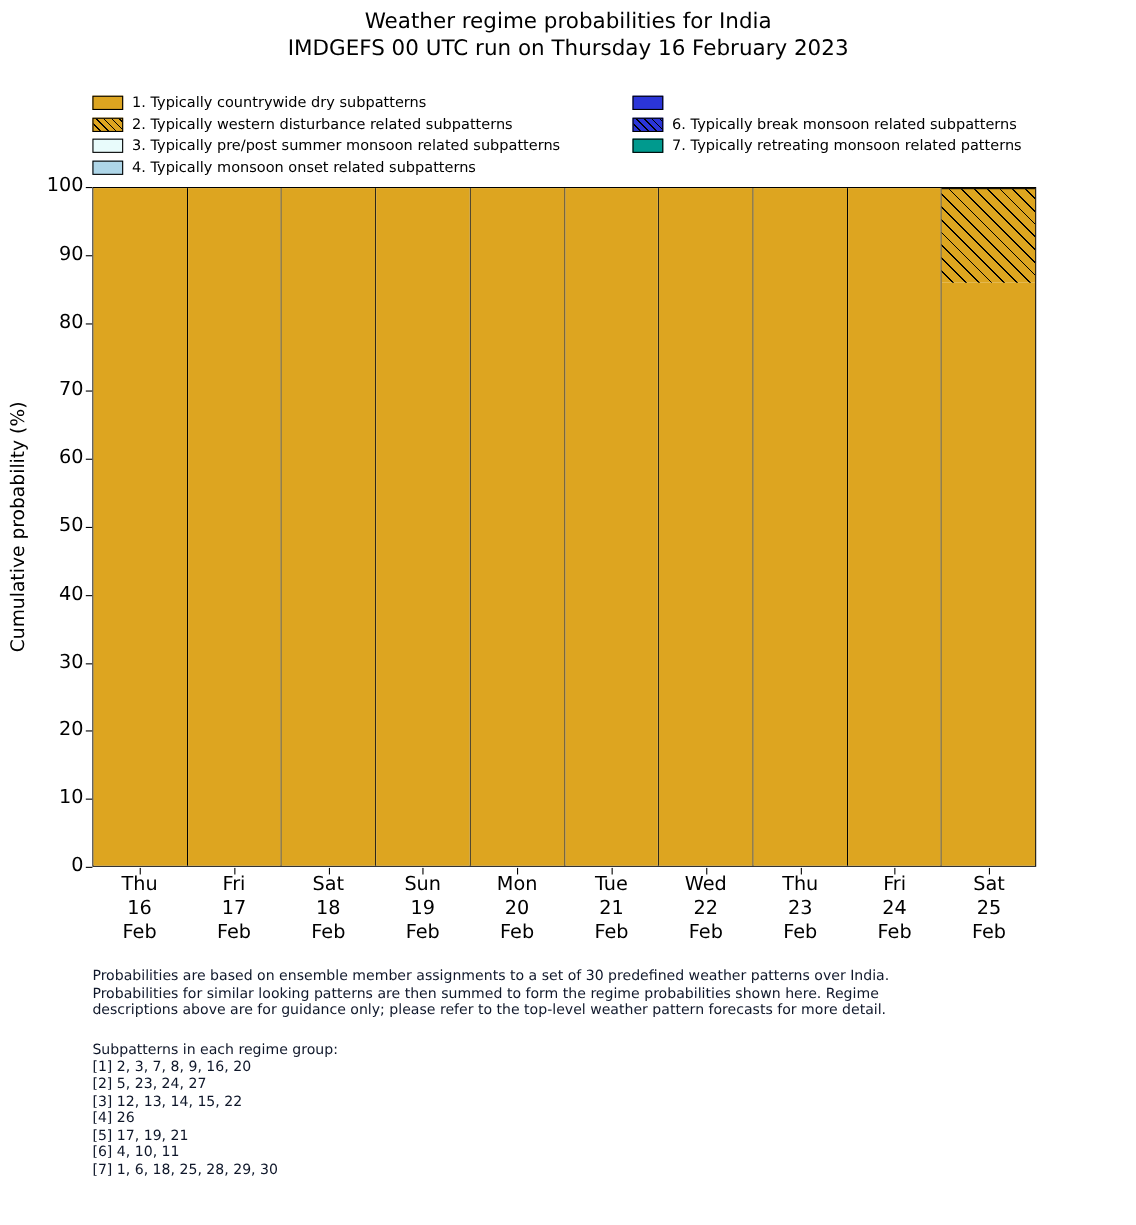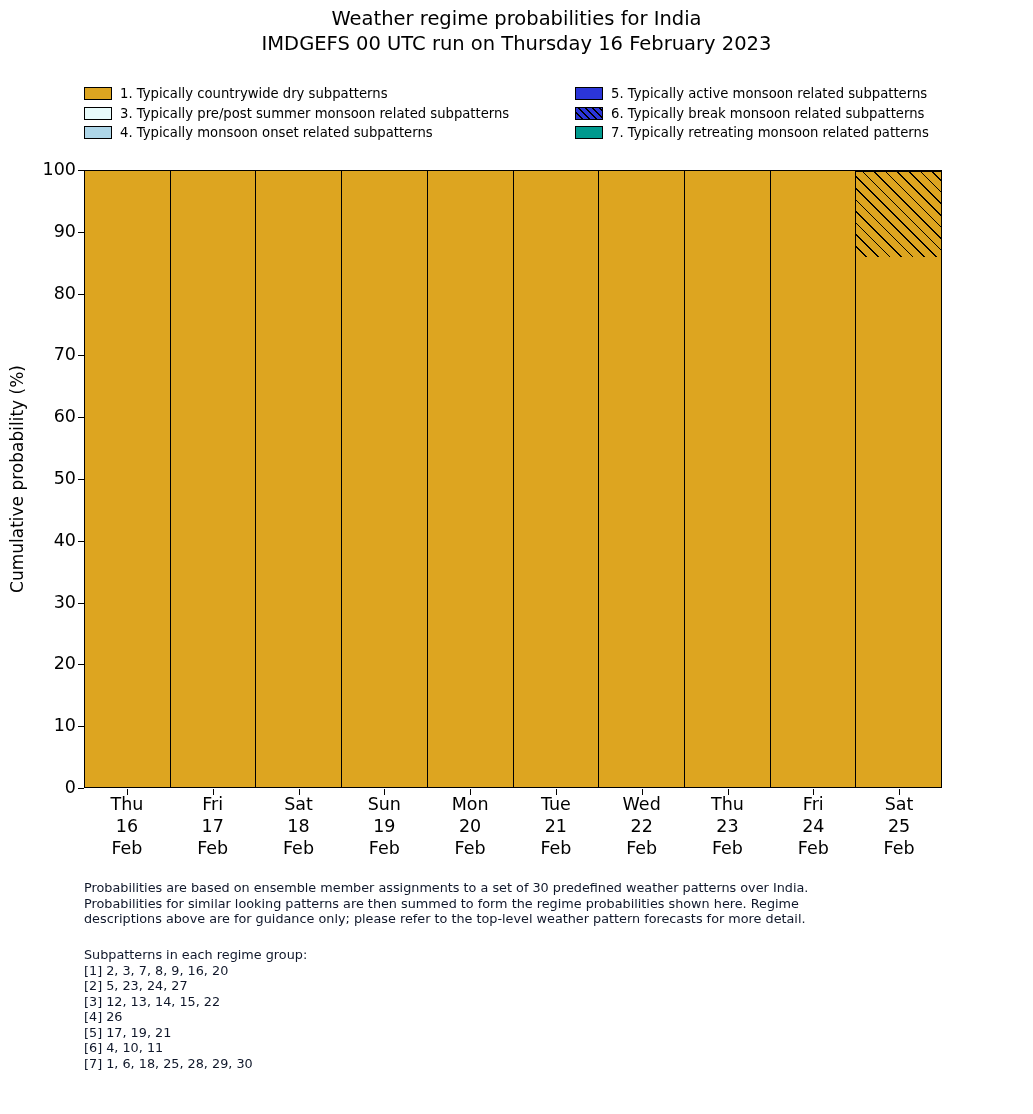--- a/index.html
+++ b/index.html
@@ -181,32 +181,35 @@
     <div class="title-line">IMDGEFS 00 UTC run on Thursday 16 February 2023</div>
   </div>
 
   <div class="legend">
     <div class="legend-col left" id="legend-left">
         <div class="legend-item">
           <span class="legend-swatch" style="background-color: rgb(221, 165, 32);"></span>
           <span class="legend-label">1. Typically countrywide dry subpatterns</span>
         </div>
         <div class="legend-item">
+          <span class="legend-swatch" style="background-color: rgb(221, 165, 32); background-image: repeating-linear-gradient(45deg, rgba(0, 0, 0, 0) 0px, rgba(0, 0, 0, 0) 4px, rgb(0, 0, 0) 4px, rgb(0, 0, 0) 5px);"></span>
+          <span class="legend-label">2. Typically western disturbance related subpatterns</span>
+        </div>
+        <div class="legend-item">
           <span class="legend-swatch" style="background-color: rgb(232, 251, 251);"></span>
           <span class="legend-label">3. Typically pre/post summer monsoon related subpatterns</span>
         </div>
         <div class="legend-item">
           <span class="legend-swatch" style="background-color: rgb(174, 214, 232);"></span>
           <span class="legend-label">4. Typically monsoon onset related subpatterns</span>
         </div>
       </div>
     <div class="legend-col right" id="legend-right">
         <div class="legend-item">
           <span class="legend-swatch" style="background-color: rgb(43, 53, 216);"></span>
-          <span class="legend-label">5. Typically active monsoon related subpatterns</span>
         </div>
         <div class="legend-item">
           <span class="legend-swatch" style="background-color: rgb(43, 53, 216); background-image: repeating-linear-gradient(45deg, rgba(0, 0, 0, 0) 0px, rgba(0, 0, 0, 0) 4px, rgb(0, 0, 0) 4px, rgb(0, 0, 0) 5px);"></span>
           <span class="legend-label">6. Typically break monsoon related subpatterns</span>
         </div>
         <div class="legend-item">
           <span class="legend-swatch" style="background-color: rgb(0, 154, 142);"></span>
           <span class="legend-label">7. Typically retreating monsoon related patterns</span>
         </div>
       </div>

